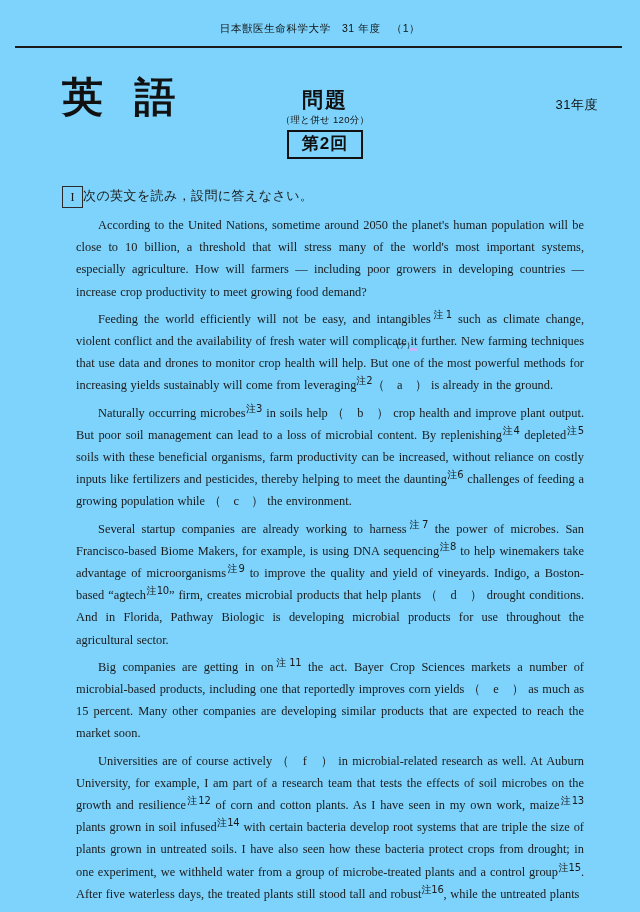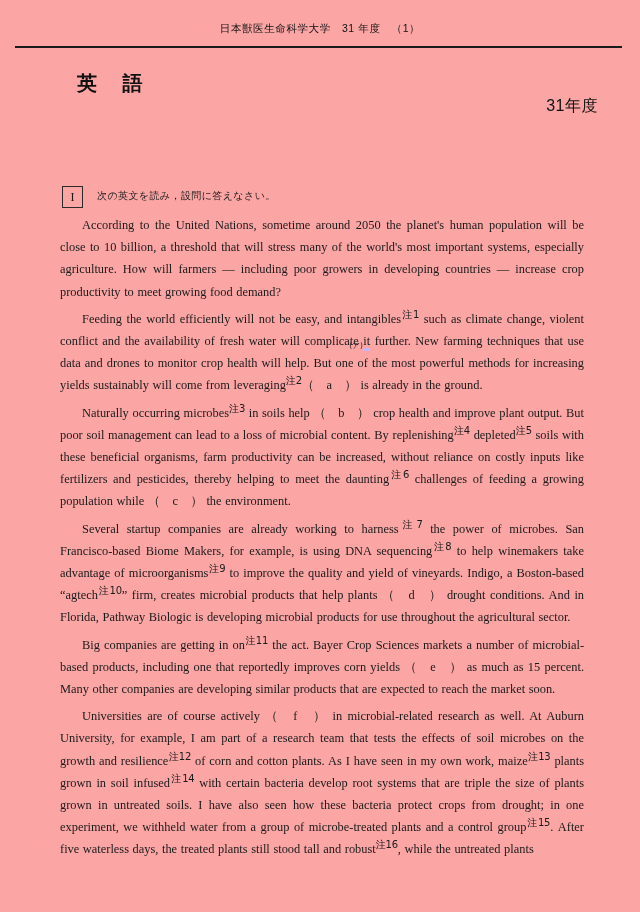--- a/index.html
+++ b/index.html
@@ -12,21 +12,21 @@
     height: 912px;
     position: relative;
     font-family: "Liberation Serif", "DejaVu Serif", serif;
     color: #1a1a1a;
     overflow: hidden;
   }
 
   .page {
     position: absolute;
     inset: 0;
-    background: #fca5a5;
+    background: #7dd3fc;
   }
 
   
   .running-head {
     position: absolute;
     top: 22px;
     left: 0;
     width: 640px;
     text-align: center;
     font-family: "Liberation Sans", "DejaVu Sans", sans-serif;
@@ -47,24 +47,24 @@
   
   .masthead {
     position: absolute;
     top: 66px;
     left: 0;
     width: 640px;
     height: 110px;
   }
   .subject-title {
     position: absolute;
-    left: 77px;
+    left: 62px;
     top: 4px;
     font-family: "Liberation Sans", "DejaVu Sans", sans-serif;
-    font-size: 20px;
+    font-size: 41px;
     font-weight: 700;
     letter-spacing: 10px;
     color: #111;
     white-space: nowrap;
   }
   .center-block {
     position: absolute;
     left: 230px;
     top: 22px;
     width: 190px;
@@ -96,21 +96,21 @@
     font-weight: 600;
     letter-spacing: 1px;
     color: #111;
     line-height: 1.25;
   }
   .year-right {
     position: absolute;
     right: 42px;
     top: 30px;
     font-family: "Liberation Sans", "DejaVu Sans", sans-serif;
-    font-size: 16px;
+    font-size: 13px;
     letter-spacing: 0.5px;
     color: #111;
     white-space: nowrap;
   }
 
   
   .instruction-row {
     position: absolute;
     top: 186px;
     left: 62px;
@@ -122,38 +122,38 @@
     min-width: 13px;
     height: 20px;
     line-height: 20px;
     text-align: center;
     font-family: "Liberation Serif", "DejaVu Serif", serif;
     font-size: 12px;
     color: #1a1a1a;
     padding: 0 3px;
   }
   .instruction-text {
-    margin-left: 14px;
-    font-family: "Liberation Sans", "DejaVu Sans", sans-serif;
-    font-size: 10px;
+    margin-left: 0;
+    font-family: "Liberation Sans", "DejaVu Sans", sans-serif;
+    font-size: 13px;
     line-height: 20px;
     letter-spacing: 0.4px;
     color: #1a1a1a;
     white-space: nowrap;
   }
 
   
   .article {
     position: absolute;
     top: 214px;
     left: 60px;
     width: 524px;
   }
   .para {
-    margin: 0 0 5px 0;
+    margin: 0 0 5px 16px;
     font-size: 12.4px;
     line-height: 22.2px;
     text-align: justify;
     text-align-last: left;
     text-justify: inter-word;
     color: #1a1a1a;
     word-spacing: 0.5px;
   }
   .para .indent {
     display: inline-block;
@@ -192,20 +192,25 @@
 <body>
 
 <div class="page">
 
   <div class="running-head">日本獣医生命科学大学　31 年度　（1）</div>
   <div class="head-rule"></div>
 
   <div class="masthead">
     <div class="subject-title">英 語</div>
 
+    <div class="center-block">
+      <div class="exam-word">問題</div>
+      <div class="exam-note">（理と併せ 120分）</div>
+      <div class="round-box">第2回</div>
+    </div>
 
     <div class="year-right">31年度</div>
   </div>
 
   <div class="instruction-row">
     <div class="section-marker">I</div>
     <div class="instruction-text">次の英文を読み，設問に答えなさい。</div>
   </div>
 
   <div class="article">

